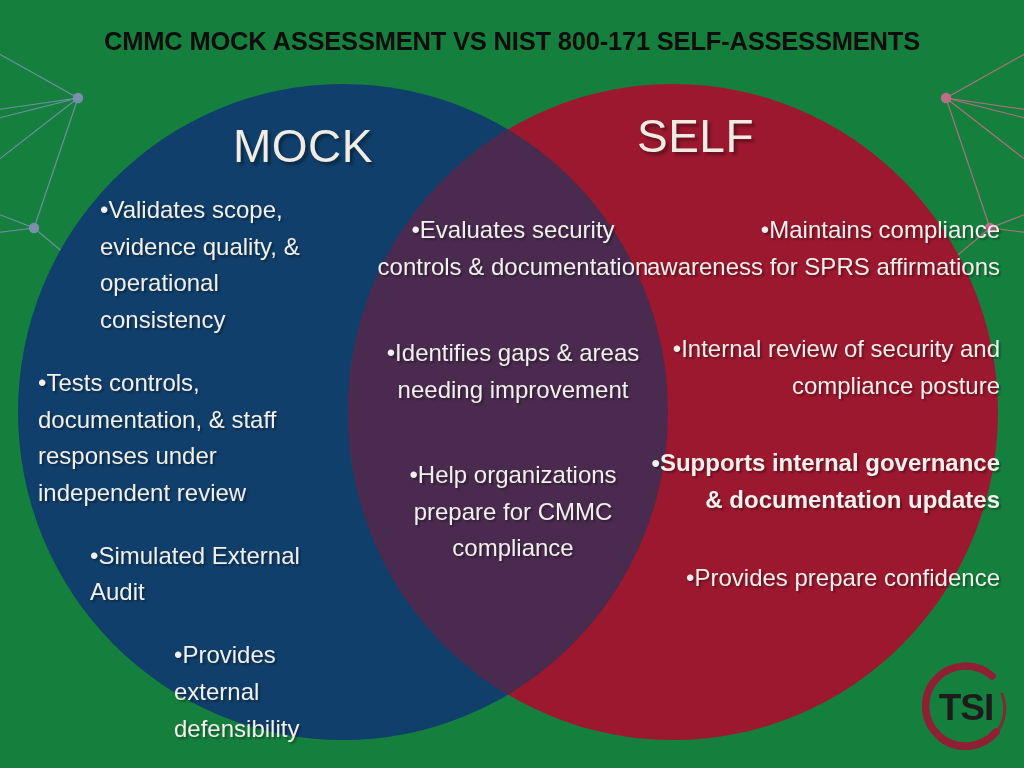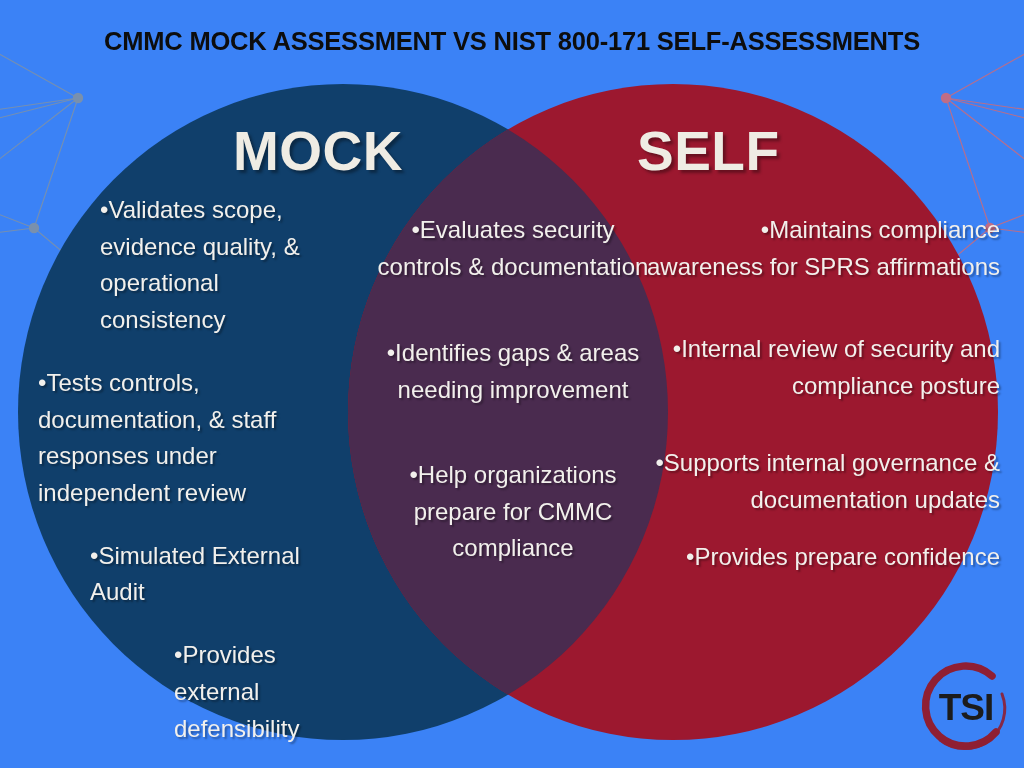--- a/index.html
+++ b/index.html
@@ -8,21 +8,21 @@
     padding: 0;
     background: #ececec;
   }
   body {
     font-family: "Liberation Sans", sans-serif;
   }
   #stage {
     position: relative;
     width: 1024px;
     height: 768px;
-    background: #3b82f6;
+    background: #15803d;
     overflow: hidden;
   }
 
   
   .net {
     position: absolute;
     top: 0;
     pointer-events: none;
   }
   .net-left  { left: 0;  width: 190px; height: 300px; }
@@ -72,30 +72,30 @@
     height: 656px;
     border-radius: 50%;
     background-color: #4a2b4f;
     -webkit-clip-path: ellipse(325px 328px at -5px 328px);
     clip-path: ellipse(325px 328px at -5px 328px);
   }
 
   
   .venn-heading {
     position: absolute;
-    font-size: 55px;
-    font-weight: bold;
+    font-size: 46px;
+    font-weight: normal;
     color: #efece4;
     letter-spacing: 0.5px;
     text-shadow: 3px 3px 3px rgba(0,0,0,0.35);
     z-index: 5;
     white-space: nowrap;
   }
   #heading-left  { left: 233px; top: 119px; }
-  #heading-right { left: 637px; top: 119px; }
+  #heading-right { left: 637px; top: 109px; }
 
   
   .bullets {
     position: absolute;
     z-index: 5;
     color: #f2f0ec;
     font-size: 24px;
     line-height: 1.53;
     text-shadow: 2px 2px 2px rgba(0,0,0,0.33);
   }
@@ -112,21 +112,21 @@
   #col-left .indent-a { margin-left: 62px; }
   #col-left .indent-b { margin-left: 0px; }
   #col-left .indent-c { margin-left: 52px; }
   #col-left .indent-d { margin-left: 136px; }
 
   #col-mid .m1 { margin-bottom: 50px; }
   #col-mid .m2 { margin-bottom: 48px; }
 
   #col-right .r1 { margin-bottom: 46px; }
   #col-right .r2 { margin-bottom: 40px; }
-  #col-right .r3 { margin-bottom: 21px; }
+  #col-right .r3 { margin-bottom: 42px; font-weight: bold; }
 
   
   #logo {
     position: absolute;
     right: 10px;
     bottom: 12px;
     width: 96px;
     height: 96px;
     z-index: 7;
   }

